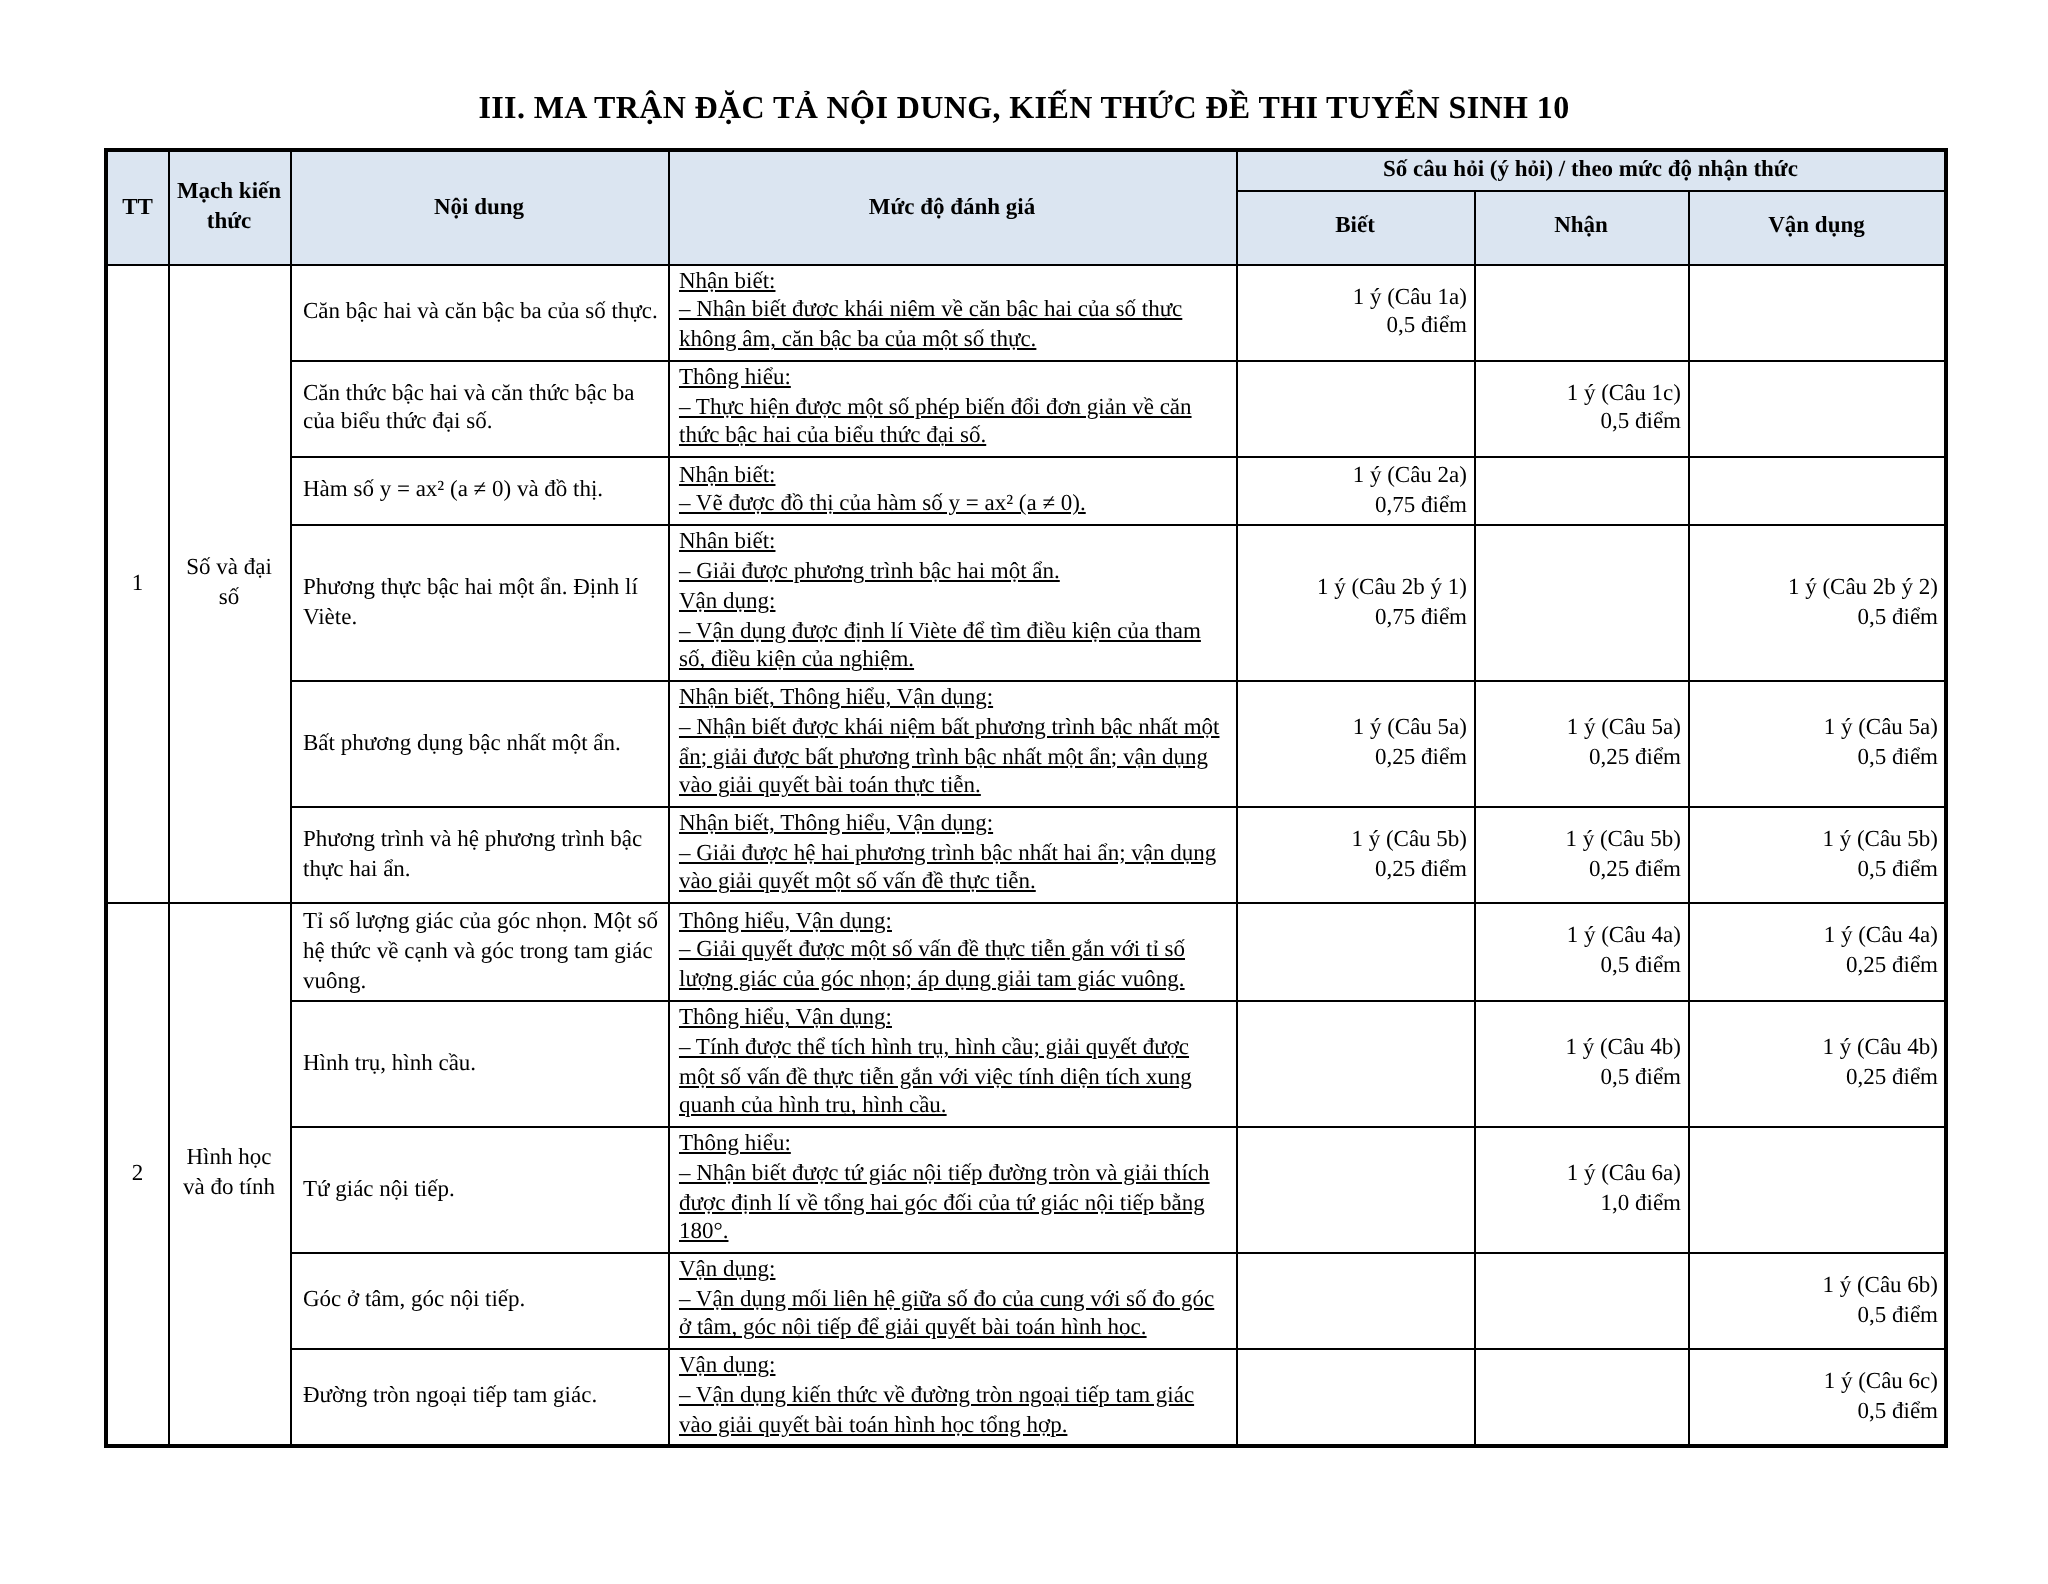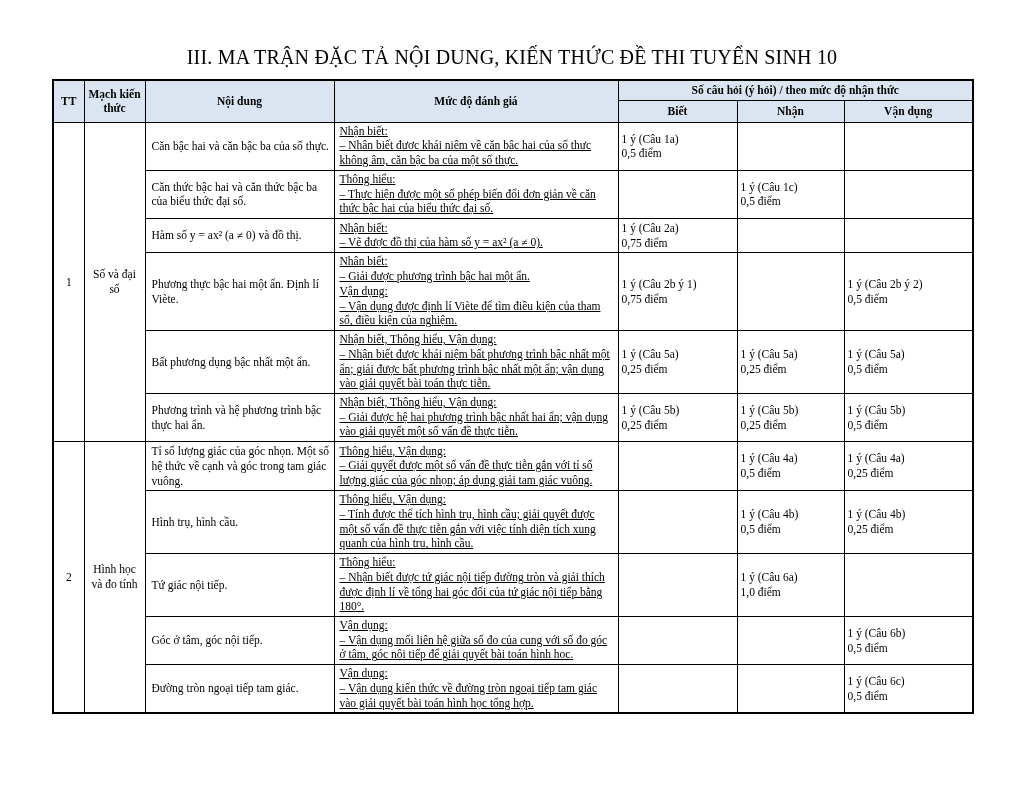--- a/index.html
+++ b/index.html
@@ -15,22 +15,22 @@
     overflow: hidden;
   }
   .page {
     width: 1024px;
     height: 792px;
     box-sizing: border-box;
     padding-top: 46px;
   }
   .doc-title {
     text-align: center;
-    font-size: 20px;
-    font-weight: normal;
+    font-size: 16px;
+    font-weight: bold;
     margin: 0 0 10px 0;
     letter-spacing: 0.2px;
   }
   table.matrix {
     border-collapse: collapse;
     table-layout: fixed;
     margin-left: 52px;
     width: 920px;
     border: 2px solid #000000;
     font-size: 11.5px;
@@ -47,21 +47,21 @@
     font-weight: bold;
     text-align: center;
     vertical-align: middle;
     padding: 2px 3px;
   }
   th.group-head {
     height: 18px;
     padding: 1px 3px;
   }
   tr.level-row th {
-    height: 22px;
+    height: 37px;
   }
   td.c-tt {
     text-align: center;
     vertical-align: middle;
   }
   td.c-strand {
     text-align: center;
     vertical-align: middle;
     padding: 0 3px;
   }
@@ -71,21 +71,21 @@
     padding: 2px 4px 2px 6px;
   }
   td.c-assess {
     text-align: left;
     vertical-align: middle;
     padding: 1px 4px 2px 5px;
     white-space: pre-line;
     text-decoration: underline;
   }
   td.c-count {
-    text-align: left;
+    text-align: right;
     vertical-align: middle;
     padding: 2px 3px;
     white-space: pre-line;
     margin-left: 12px;
   }
 </style>
 </head>
 <body>
 
 <div class="page">

